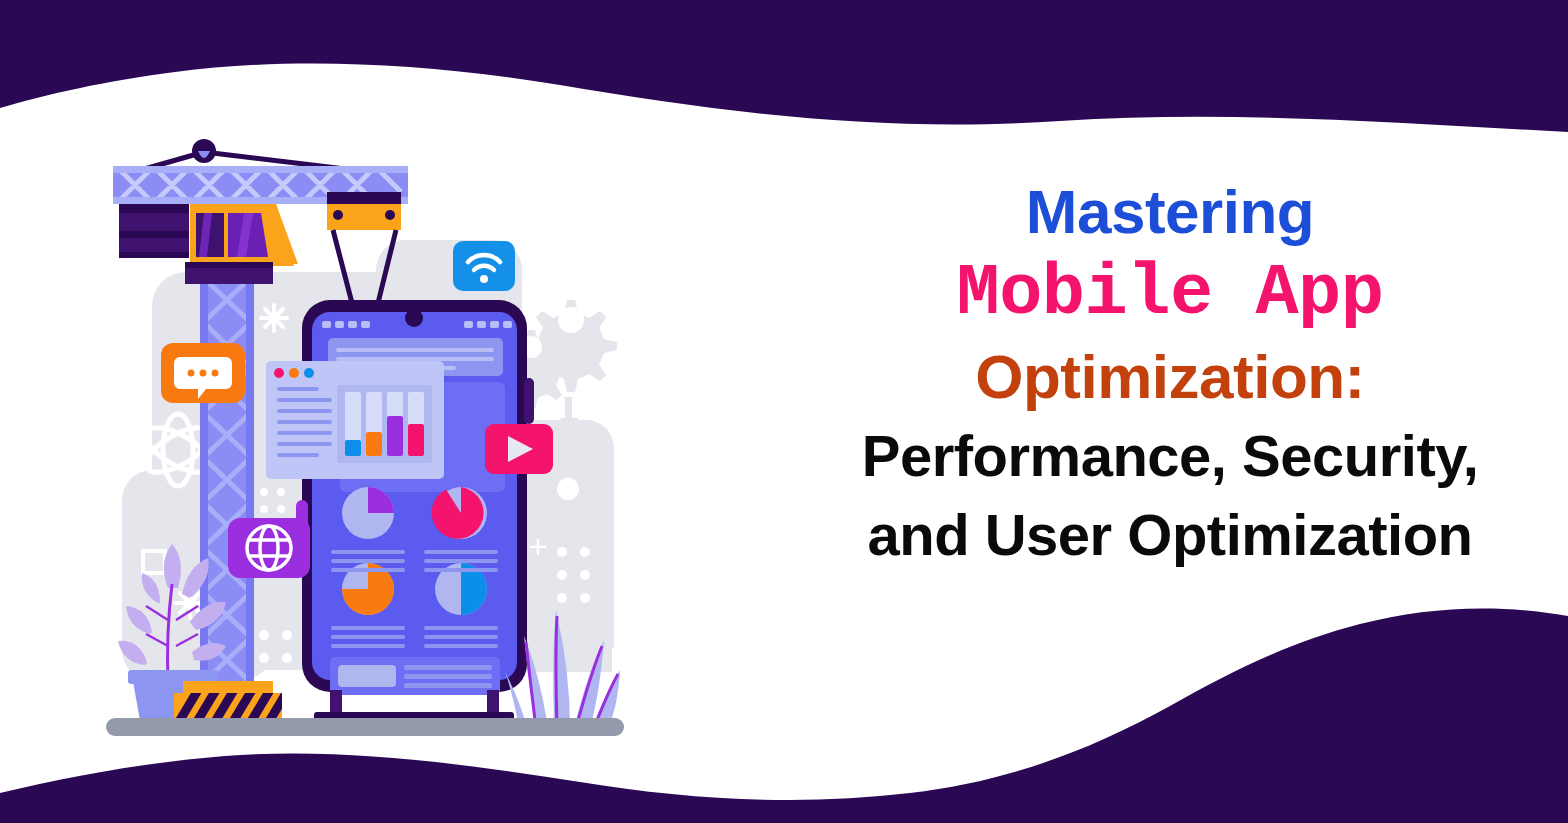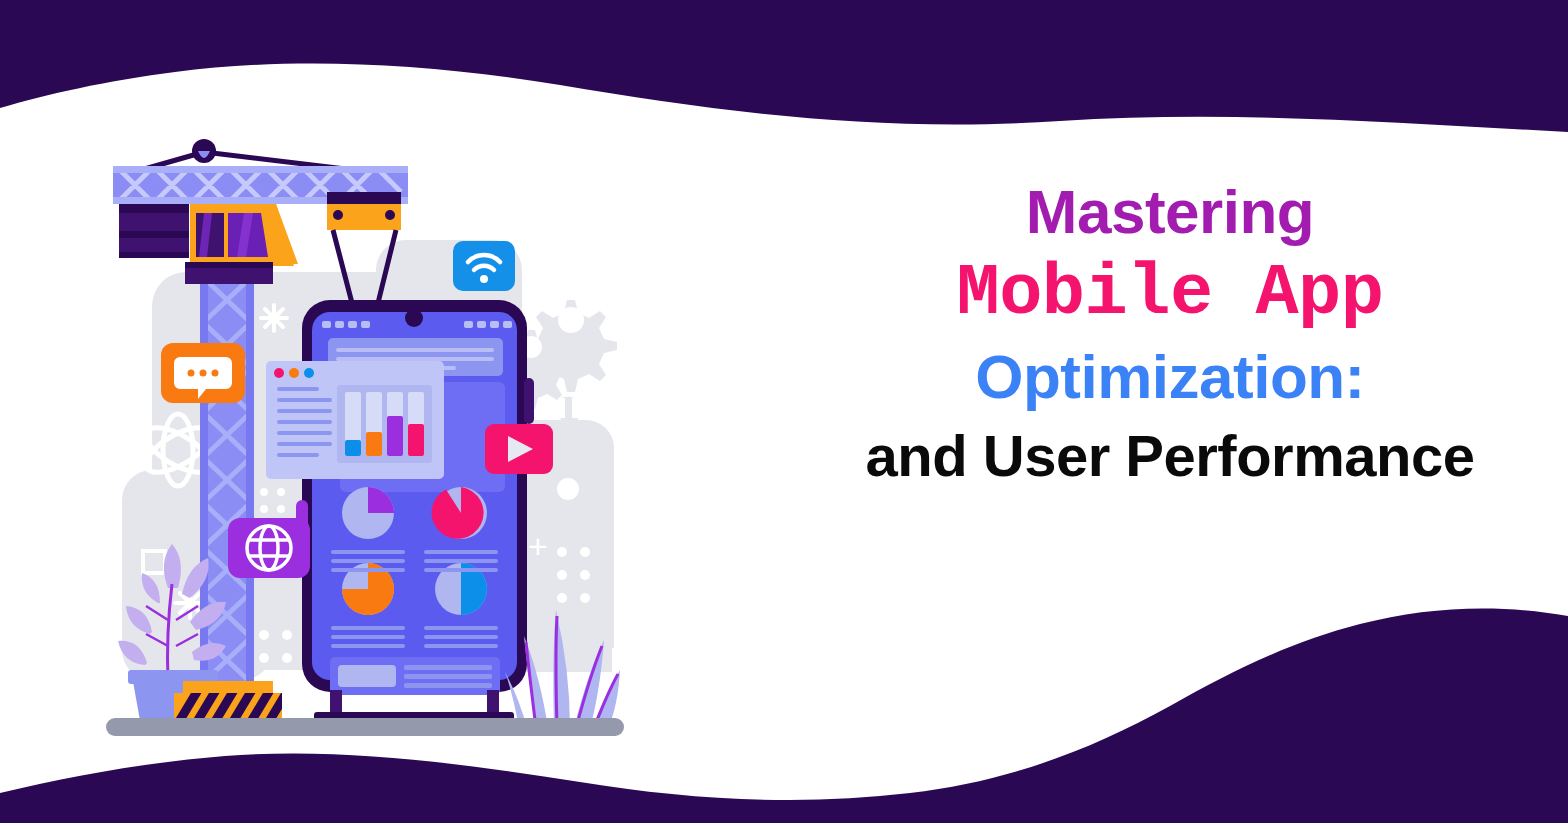--- a/index.html
+++ b/index.html
@@ -366,19 +366,20 @@
         <path d="M557,728 q-2,-74 0,-112"></path>
         <path d="M576,728 q14,-52 26,-82"></path>
         <path d="M594,728 q14,-36 24,-54"></path>
       </g>
     </g>
 
     <rect x="106" y="718" width="518" height="18" rx="9" fill="#949AAB"></rect>
   </svg>
 
   <div id="title-block">
-    <div class="tline" style="color: #a21caf;">Mastering</div>
+    <div class="tline" style="color: #1d4ed8;">Mastering</div>
     <div class="tline accent" style="color: rgb(244, 20, 110); font-family: Liberation Mono, monospace;">Mobile App</div>
-    <div class="tline" style="color: #3b82f6;">Optimization:</div>
-    <div class="tline small" style="color: rgb(10, 10, 10);">and User Performance</div>
+    <div class="tline" style="color: #c2410c;">Optimization:</div>
+    <div class="tline small" style="color: rgb(10, 10, 10);">Performance, Security,</div>
+    <div class="tline small" style="color: rgb(10, 10, 10);">and User Optimization</div>
   </div>
 
 </div>
 
 </body></html>

